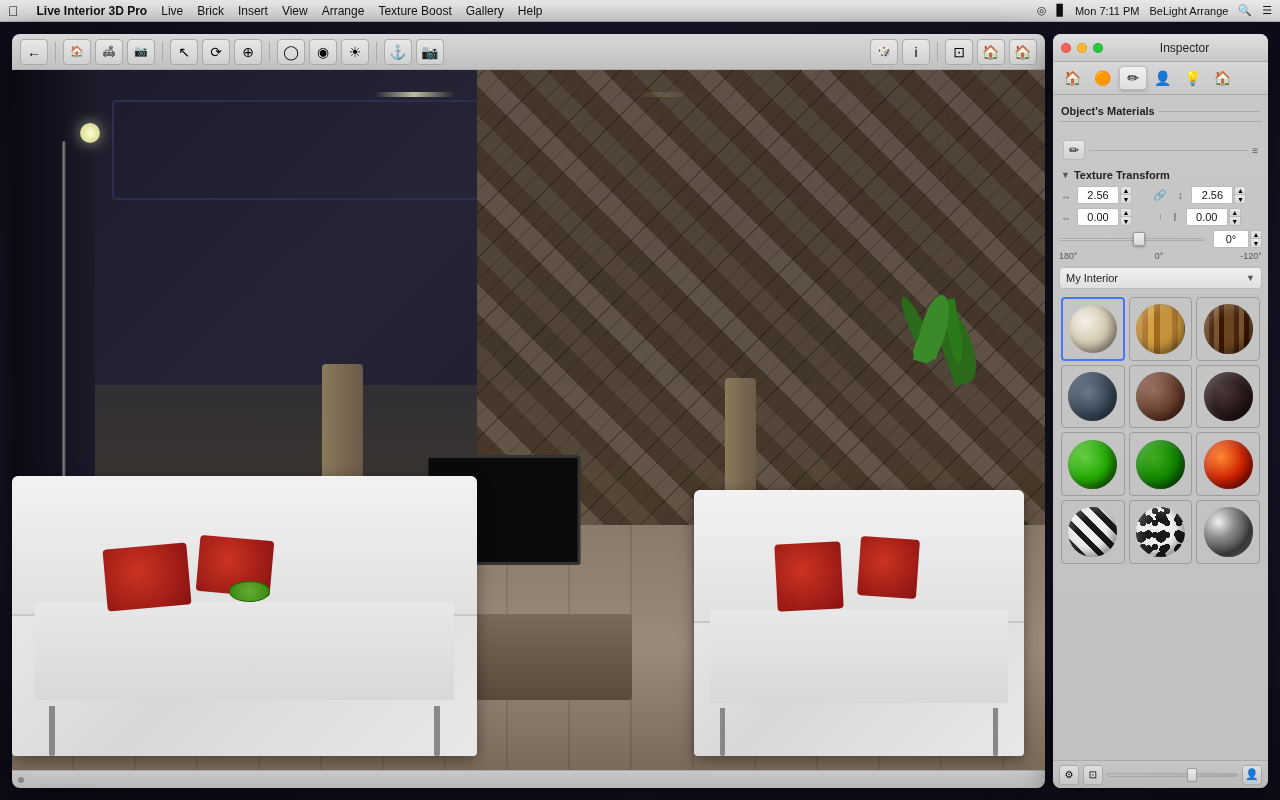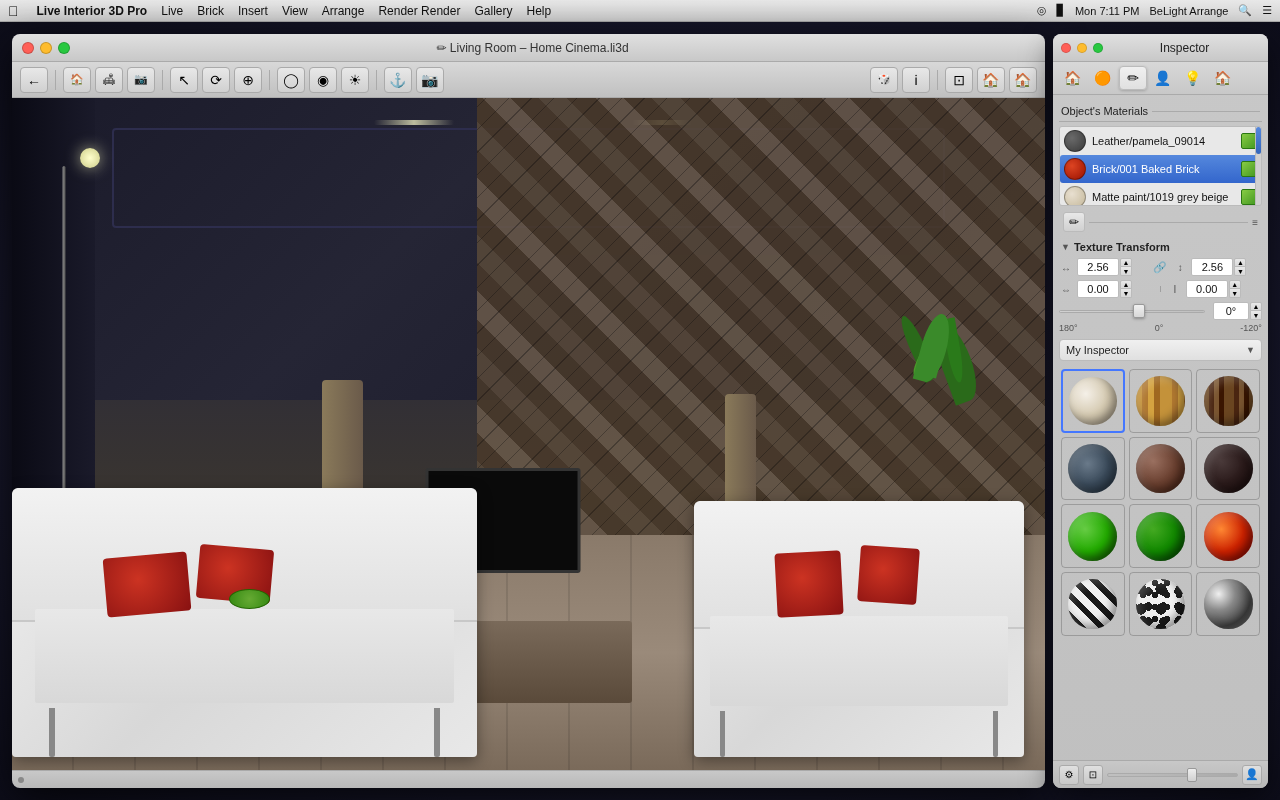--- a/index.html
+++ b/index.html
@@ -460,28 +460,28 @@
       background: #d0d0d0;
     }
     .inspector-content::-webkit-scrollbar-thumb {
       background: #aaa;
       border-radius: 4px;
     }
 
     
     .section-header {
       font-size: 11px;
-      font-weight: 400;
+      font-weight: 700;
       color: #222;
       padding: 4px 2px 4px 2px;
       display: flex;
       align-items: center;
       gap: 4px;
       border-bottom: 1px solid #aaa;
-      margin-bottom: 4px;
+      margin-bottom: 16px;
     }
     .section-header::after {
       content: '';
       flex: 1;
       height: 1px;
       background: #aaa;
     }
 
     
     .material-item {
@@ -861,44 +861,37 @@
 <body>
 
 <div class="menubar">
   <span class="menubar-apple"></span>
   <span class="menubar-item bold">Live Interior 3D Pro</span>
   <span class="menubar-item">Live</span>
   <span class="menubar-item">Brick</span>
   <span class="menubar-item">Insert</span>
   <span class="menubar-item">View</span>
   <span class="menubar-item">Arrange</span>
-  <span class="menubar-item">Render Render</span>
+  <span class="menubar-item">Texture Boost</span>
   <span class="menubar-item">Gallery</span>
   <span class="menubar-item">Help</span>
   <div class="menubar-right">
     <span>◎</span>
     <span>▊</span>
     <span>Mon 7:11 PM</span>
     <span>BeLight Arrange</span>
     <span>🔍</span>
     <span>☰</span>
   </div>
 </div>
 
 <div class="main-container">
 
   <div class="app-window">
 
-    <div class="titlebar">
-      <div class="traffic-light tl-close"></div>
-      <div class="traffic-light tl-min"></div>
-      <div class="traffic-light tl-max"></div>
-      <div class="titlebar-title">✏ Living Room – Home Cinema.li3d</div>
-      <div style="width:40px"></div>
-    </div>
 
     <div class="toolbar">
       <div class="toolbar-btn">←</div>
       <div class="toolbar-separator"></div>
       <div class="toolbar-btn" style="font-size:11px">🏠</div>
       <div class="toolbar-btn" style="font-size:11px">🛋</div>
       <div class="toolbar-btn" style="font-size:11px">📷</div>
       <div class="toolbar-separator"></div>
       <div class="toolbar-btn">↖</div>
       <div class="toolbar-btn">⟳</div>
@@ -1016,43 +1009,20 @@
       <div class="insp-tab">💡</div>
       <div class="insp-tab">🏠</div>
     </div>
 
     <div class="inspector-content">
 
       <div class="section-header">
         <span>Object's Materials</span>
       </div>
 
-      <div class="materials-list-scroll" style="position:relative;">
-
-        <div class="material-item">
-          <div class="material-swatch" style="background:radial-gradient(circle at 35% 35%, #6a6a6a, #3a3a3a);"></div>
-          <span class="material-name">Leather/pamela_09014</span>
-          <div class="material-icon"></div>
-        </div>
-
-        <div class="material-item selected">
-          <div class="material-swatch" style="background:radial-gradient(circle at 35% 35%, #dd4422, #991100);"></div>
-          <span class="material-name">Brick/001 Baked Brick</span>
-          <div class="material-icon"></div>
-        </div>
-
-        <div class="material-item">
-          <div class="material-swatch" style="background:radial-gradient(circle at 35% 35%, #e8dfd0, #c4b89a);"></div>
-          <span class="material-name">Matte paint/1019 grey beige</span>
-          <div class="material-icon" style="background:linear-gradient(135deg, #88cc44, #449922);"></div>
-        </div>
-        <div style="position:absolute; right:0; top:0; width:6px; height:100%; background:#d0d0d0; border-left:1px solid #bbb;">
-          <div style="position:absolute; top:0; width:100%; height:35%; background:linear-gradient(to bottom, #5588dd, #3366bb); border-radius:3px;"></div>
-        </div>
-      </div>
 
       <div class="pencil-row">
         <div class="pencil-btn">✏</div>
         <div class="pencil-separator"></div>
         <div class="menu-btn">≡</div>
       </div>
 
       <div class="texture-section">
         <div class="texture-header">
           <span class="texture-header-arrow">▼</span>
@@ -1115,21 +1085,21 @@
         <div class="rotation-labels">
           <span>180°</span>
           <span>0°</span>
           <span>-120°</span>
         </div>
       </div>
 
       <div class="gallery-section">
 
         <div class="gallery-dropdown">
-          <span>My Inspector</span>
+          <span>My Interior</span>
           <span class="dropdown-arrow">▼</span>
         </div>
 
         <div class="materials-grid">
           <div class="gallery-item">
             <div class="sphere-wrapper">
               <div class="sphere-css mat-cream"></div>
             </div>
           </div>
           <div class="gallery-item">

